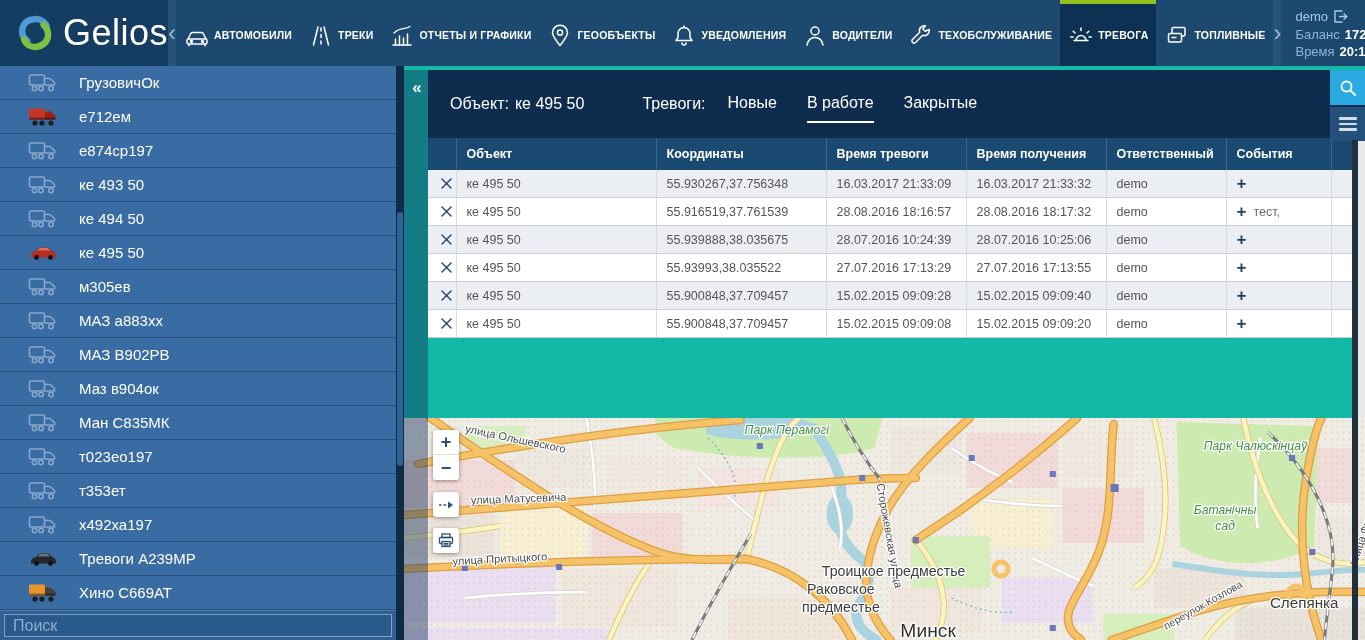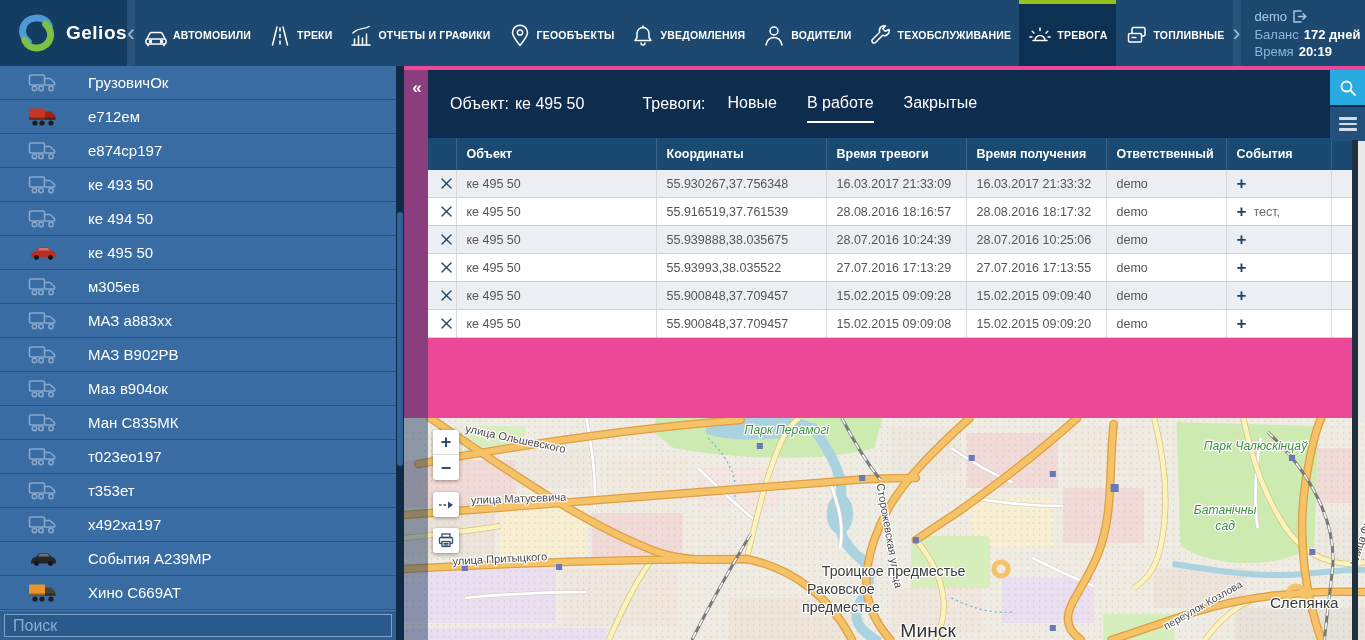--- a/index.html
+++ b/index.html
@@ -4,52 +4,52 @@
 <style>
   html,body{margin:0;padding:0;width:1365px;height:640px;overflow:hidden;
     font-family:"Liberation Sans", sans-serif;}
   .app{position:relative;width:1365px;height:640px;background:#fff;overflow:hidden;}
 
   
   .navbar{position:absolute;left:0;top:0;width:1365px;height:66px;display:flex;
     background:var(--navbar-bg,#1d4971);}
   .logo{width:168px;height:66px;background:var(--navbar-logo-bg,#153c61);display:flex;
     align-items:center;padding-left:16px;box-sizing:border-box;gap:8px;}
-  .logo-text{color:#fff;font-size:19px;letter-spacing:.5px;font-weight:bold;}
+  .logo-text{color:#fff;font-size:36px;letter-spacing:.5px;}
   .nav-chevron{width:27px;display:flex;align-items:center;justify-content:center;
     background:#27537b;color:#9db7cf;font-size:24px;cursor:pointer;user-select:none;}
   .nav-items{flex:1;display:flex;justify-content:space-between;}
   .nav-item{display:flex;align-items:center;justify-content:center;
     padding:0 8px;border-top:4px solid transparent;box-sizing:border-box;cursor:pointer;gap:4px;}
   .nav-item .nav-label{color:#fff;font-size:10.5px;font-weight:bold;white-space:nowrap;letter-spacing:.2px;}
   .nav-item.active{background:var(--active-tab-bg,#0c3153);border-top-color:var(--accent-green,#95c11f);}
   .nav-ico{height:28px;display:flex;align-items:flex-end;}
   .user-info{width:168px;padding:8px 10px 0 14px;box-sizing:border-box;font-size:13px;line-height:17.5px;}
   .ui-label{color:#8fb3d9;}
   .ui-link{color:#a9cbe8;cursor:pointer;}
   .ui-val{color:#fff;font-weight:bold;}
   .ui-row{display:flex;align-items:center;gap:5px;white-space:nowrap;}
 
   
   .sidebar{position:absolute;left:0;top:66px;width:396px;bottom:0;background:#2e5b8e;}
   .veh-item{height:33px;border-bottom:1px solid #27517e;background:var(--sidebar-item-bg,#3a6ca4);
     display:flex;align-items:center;cursor:pointer;}
   .veh-icon{width:34px;margin-left:26px;display:flex;justify-content:center;}
-  .veh-label{color:#fff;font-size:15px;margin-left:28px;white-space:nowrap;}
+  .veh-label{color:#fff;font-size:15px;margin-left:19px;white-space:nowrap;}
   .search-wrap{position:absolute;left:0;right:0;bottom:0;height:30px;background:#315f91;
     border-top:1px solid #4a7bad;box-sizing:border-box;}
   .search-wrap input{position:absolute;left:4px;right:4px;top:3px;height:23px;box-sizing:border-box;
     background:#2a5a8c;border:1px solid #7ba3c9;color:#c7dcef;font-size:16px;padding:0 8px;
     font-family:"Liberation Sans",sans-serif;outline:none;}
   .search-wrap input::placeholder{color:#8aadd0;}
   .sidebar-scrollbar{position:absolute;left:396px;top:66px;width:8px;bottom:0;background:#102b46;}
   .sb-thumb{position:absolute;left:1px;width:6px;top:146px;height:254px;background:#2f6298;border-radius:3px;}
 
   
-  .content{position:absolute;left:404px;top:66px;width:961px;bottom:8px;background:#ec4899;}
+  .content{position:absolute;left:404px;top:66px;width:961px;bottom:8px;background:#14b8a6;}
   .alarm-panel{position:absolute;left:24px;top:4px;right:0;}
   .panel-header{height:68px;background:var(--panel-header-bg,#0e2c4d);display:flex;
     align-items:center;padding-left:22px;box-sizing:border-box;color:#fff;font-size:16px;}
   .obj-wrap{display:flex;gap:6px;margin-right:58px;white-space:nowrap;}
   .tabs-label{margin-right:22px;}
   .tab{margin-right:30px;cursor:pointer;padding-bottom:9px;margin-top:9px;border-bottom:2px solid transparent;white-space:nowrap;}
   .tab.active{border-bottom-color:#fff;}
 
   table.alarm-table{border-collapse:collapse;table-layout:fixed;width:924px;background:#fff;}
   table.alarm-table th{background:var(--table-header-bg,#1a4971);color:#fff;font-size:12.5px;
@@ -393,21 +393,21 @@
         </div>
         <div class="veh-item">
           <span class="veh-icon">
             <svg width="30" height="16" viewBox="0 0 30 16">
               <path d="M3,11 q0,-4 5,-5 l3,-3.5 h9 l4,3.5 q4,1 4,5 v1.5 h-25 z" fill="#23262b"></path>
               <path d="M9.5,5.5 l2.3,-2.6 h7.5 l3,2.6 z" fill="#ffffff" opacity=".35"></path>
               <circle cx="8.5" cy="12.5" r="2.4" fill="#141414"></circle>
               <circle cx="22.5" cy="12.5" r="2.4" fill="#141414"></circle>
             </svg>
           </span>
-          <span class="veh-label">События А239МР</span>
+          <span class="veh-label">Тревоги А239МР</span>
         </div>
         <div class="veh-item">
           <span class="veh-icon">
             <svg width="30" height="21" viewBox="0 0 30 21">
               <rect x="1" y="2.5" width="16" height="11" rx="1" fill="#e8952d"></rect>
               <path d="M17,5.5 h6 l4.5,4.5 v3.5 h-10.5 z" fill="#4a4236"></path>
               <rect x="1" y="11.5" width="26.5" height="2.5" fill="#000" opacity=".35"></rect>
               <circle cx="7" cy="17" r="2.6" fill="#1d1d1d"></circle>
               <circle cx="14" cy="17" r="2.6" fill="#1d1d1d"></circle>
               <circle cx="23" cy="17" r="2.6" fill="#1d1d1d"></circle>

